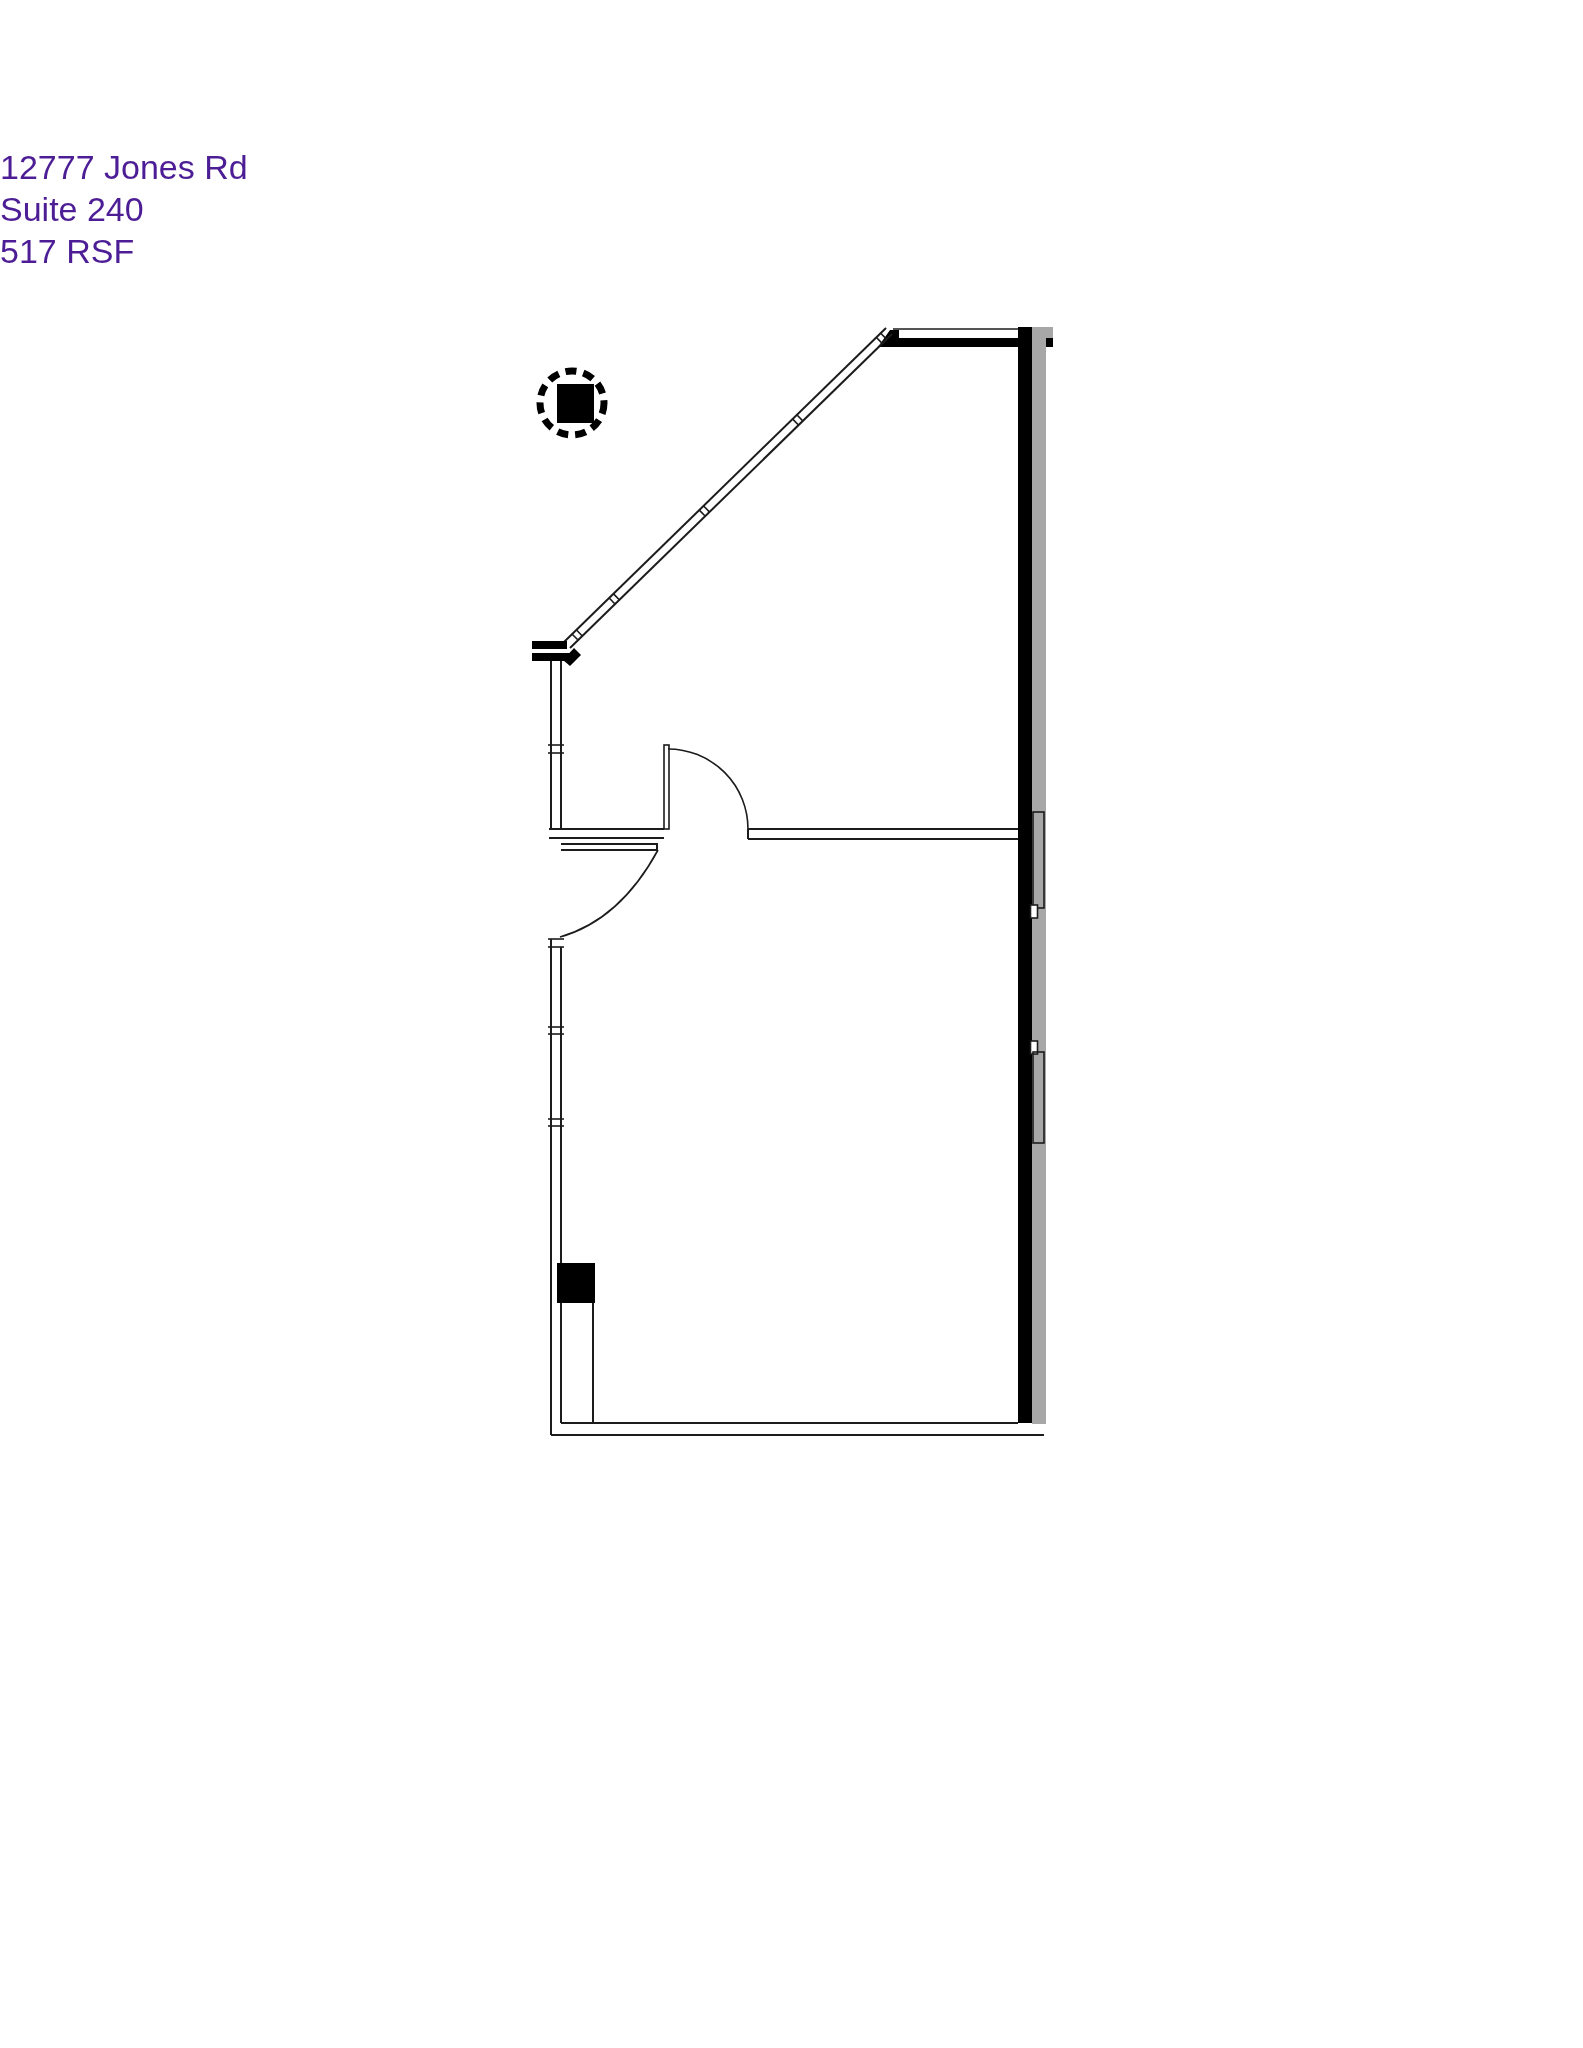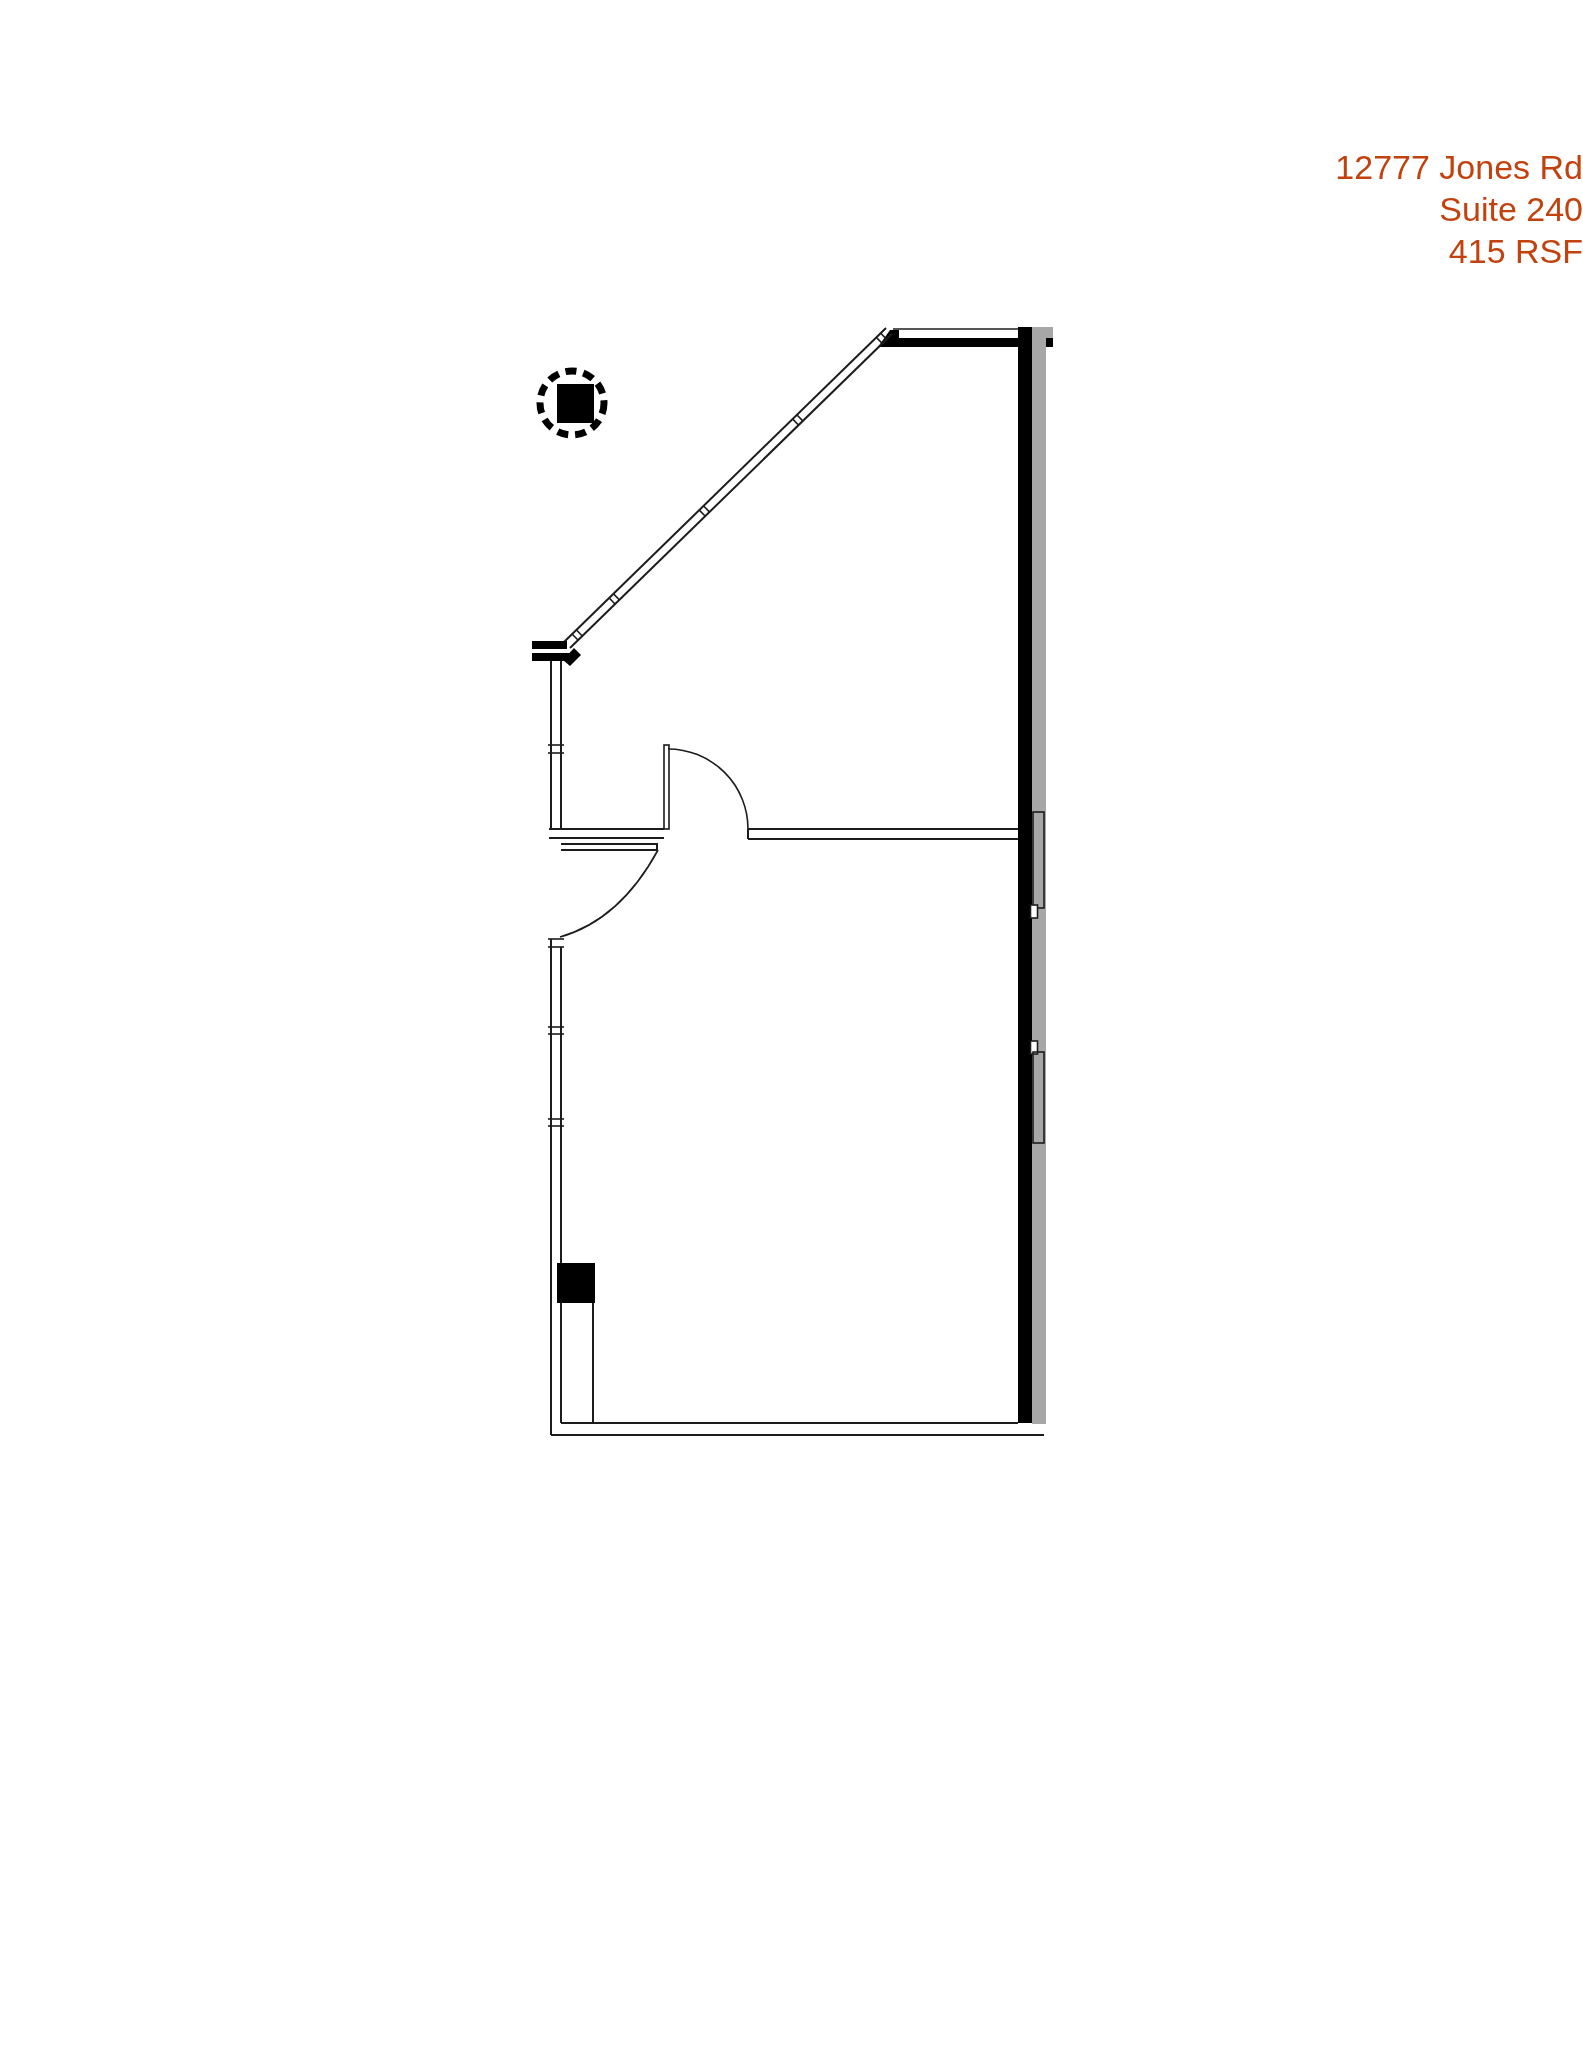--- a/index.html
+++ b/index.html
@@ -9,40 +9,40 @@
     --bg:#ffffff;
   }
   html,body{margin:0;padding:0;background:var(--bg);}
   .page{
     position:relative;width:1583px;height:2048px;
     background:var(--bg);overflow:hidden;
     font-family:"Liberation Sans",sans-serif;
   }
   .titleblock{
     position:absolute;top:146px;left:0;width:100%;
-    text-align:right;font-size:34px;line-height:42px;color:#c2410c;
+    text-align:left;font-size:34px;line-height:42px;color:#4c1d95;
   }
   .plan-svg{position:absolute;left:0;top:0;}
   .ln{stroke:var(--line);stroke-width:2;fill:none;}
   .thin{stroke:var(--line);stroke-width:1.6;fill:none;}
   .ink{fill:var(--ink);stroke:none;}
   .gray{fill:var(--corridor);stroke:none;}
   .frame{fill:none;stroke:var(--line);stroke-width:1.6;}
   .framew{fill:#fff;stroke:var(--line);stroke-width:1.6;}
   .dashring{stroke:var(--ink);stroke-width:7;fill:none;stroke-dasharray:11 7;}
 </style>
 </head>
 <body>
 
 <div class="page">
 
   <div class="titleblock">
     <div>12777 Jones Rd</div>
     <div>Suite 240</div>
-    <div>415 RSF</div>
+    <div>517 RSF</div>
   </div>
 
   <svg class="plan-svg" width="1583" height="2048" viewBox="0 0 1583 2048">
 
     <g>
       <circle class="dashring" cx="572" cy="403" r="32"></circle>
       <rect class="ink" x="557" y="384" width="37" height="39"></rect>
     </g>
 
     <g>

